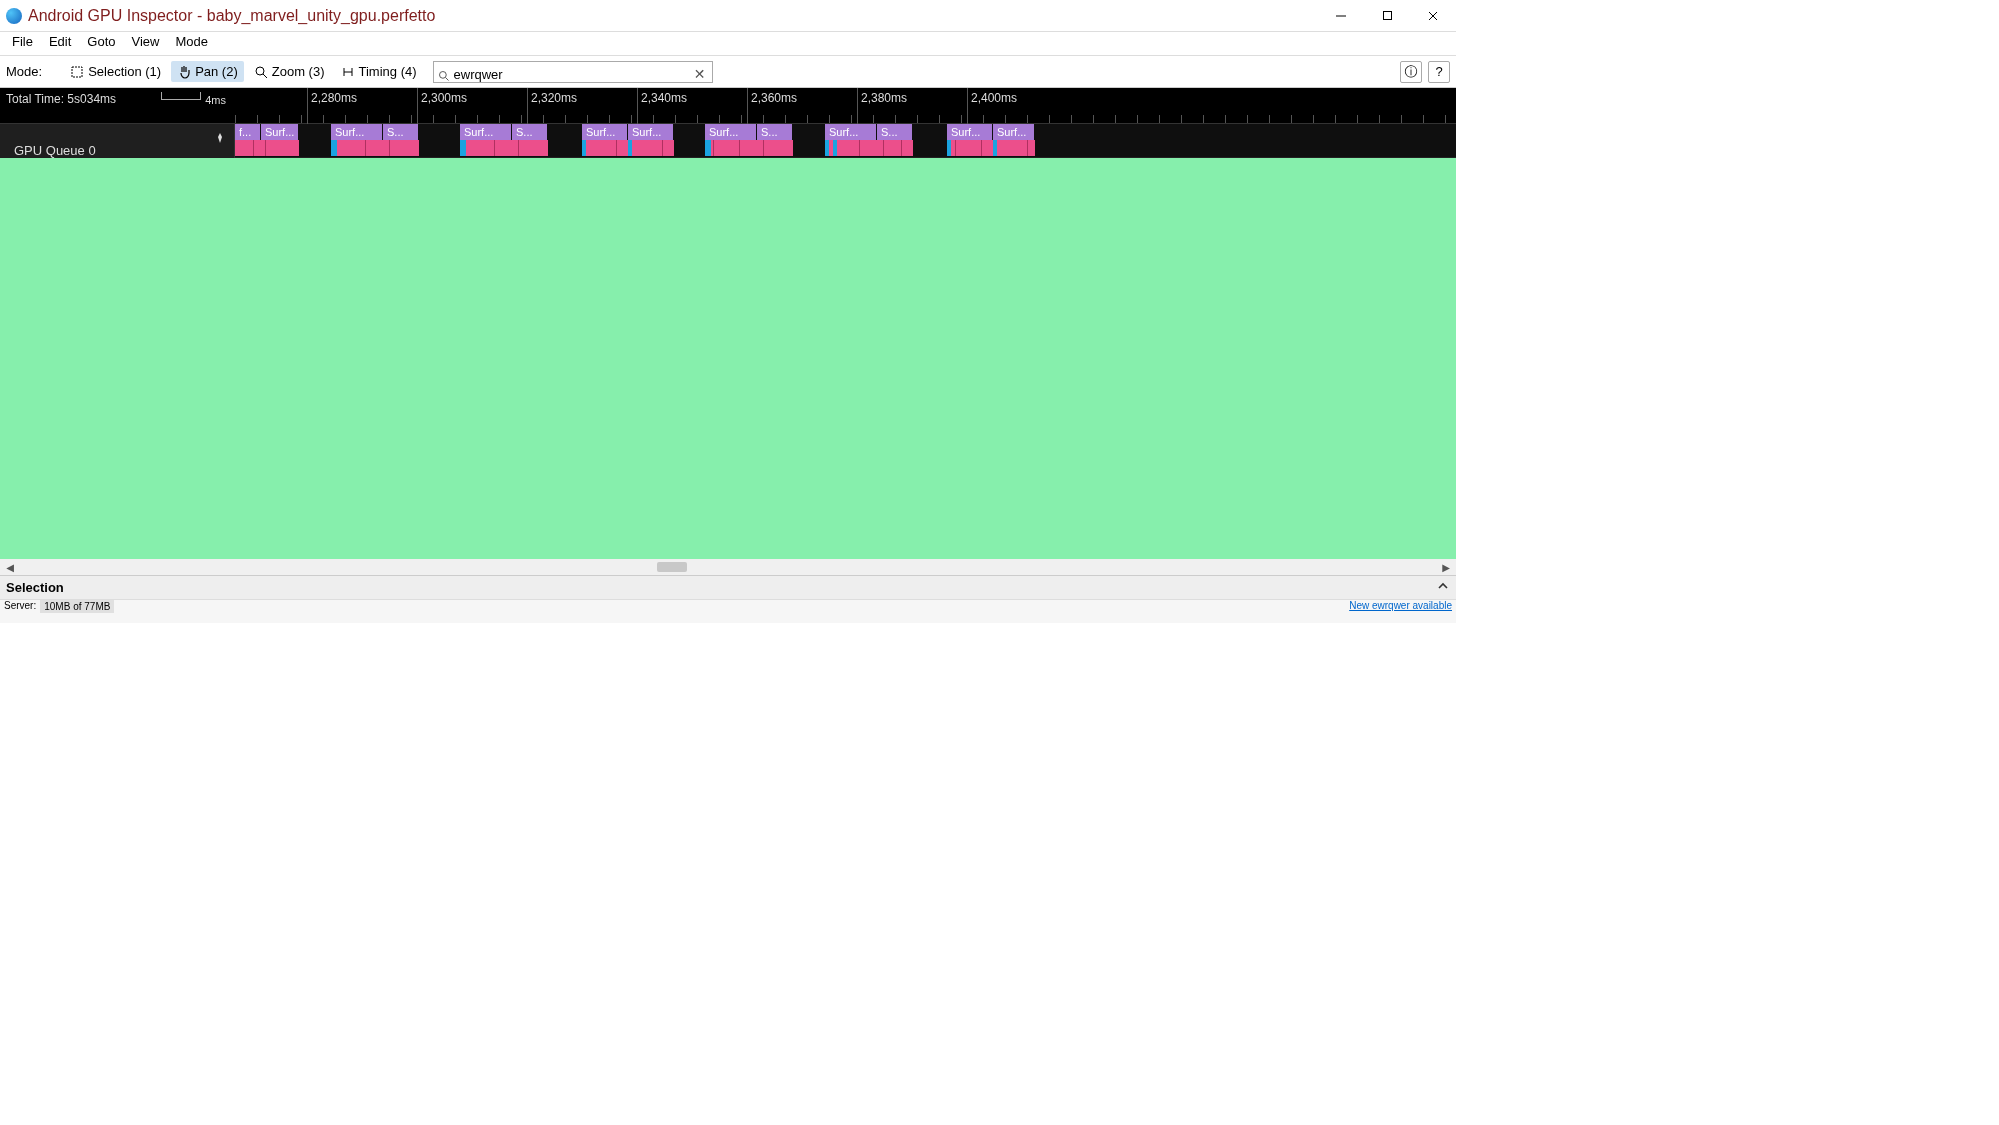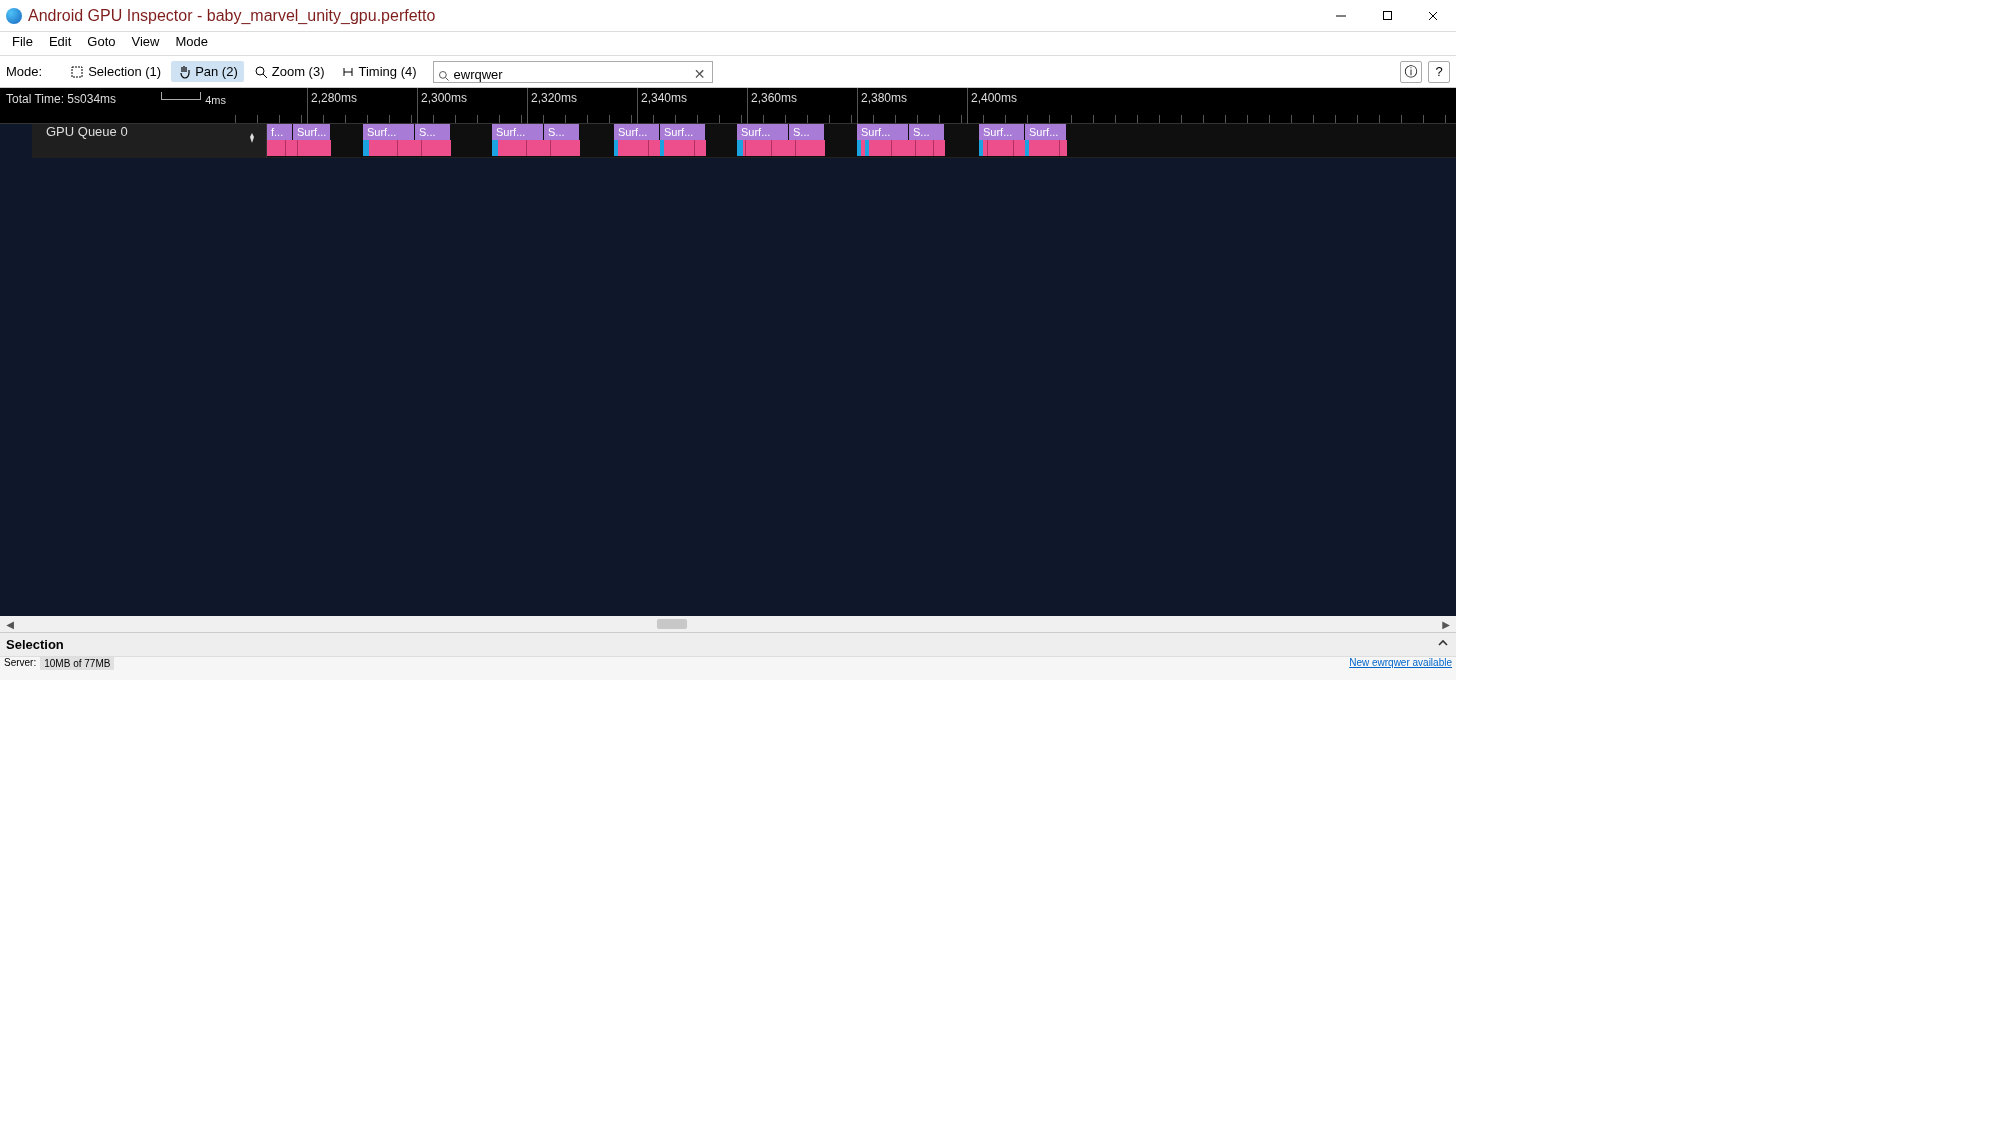--- a/index.html
+++ b/index.html
@@ -23,35 +23,35 @@
 .toolbar .mode-btn.active { background: #cfe2f3; }
 .toolbar .mode-btn .icon { width: 14px; height: 14px; display: inline-flex; align-items: center; justify-content: center; }
 .toolbar .search-wrap { margin-left: 6px; display: flex; align-items: flex-end; border: 1px solid #aaa; height: 22px; width: 280px; padding: 0 4px; background: #fff; }
 .toolbar .search-wrap input { border: none; outline: none; flex: 1; font-size: 13px; padding-left: 4px; }
 .toolbar .search-wrap .search-icon { width: 12px; height: 12px; color: #555; }
 .toolbar .search-wrap .clear { cursor: pointer; color: #555; font-size: 14px; padding: 0 2px; }
 .toolbar .right-btns { margin-left: auto; display: flex; gap: 6px; }
 .toolbar .right-btns .ibtn { width: 22px; height: 22px; border: 1px solid #aaa; display: flex; align-items: center; justify-content: center; font-size: 13px; cursor: pointer; border-radius: 2px; }
 
 
-.trace { position: relative; background: #0f172a; height: 528px; }
+.trace { position: relative; background: #86efac; height: 471px; }
 
 
 .ruler { height: 36px; background: #000; position: relative; color: #ddd; font-size: 12px; border-bottom: 1px solid #333; }
 .ruler .total { position: absolute; left: 6px; top: 4px; }
 .ruler .scale-indicator { position: absolute; right: 1230px; top: 6px; font-size: 11px; display:flex; align-items:flex-start; gap:4px;}
 .ruler .scale-indicator .bracket { display:inline-block; width:40px; height:8px; border-left:1px solid #aaa; border-right:1px solid #aaa; border-bottom:1px solid #aaa; position:relative; top:-2px;}
 .ruler .tick-major { position: absolute; top: 0; height: 36px; }
 .ruler .tick-major::before { content: ""; position: absolute; left: 0; top: 0; width: 1px; height: 36px; background: #555; }
 .ruler .tick-major .lbl { position: absolute; left: 4px; top: 3px; white-space: nowrap; }
 .ruler .tick-minor { position: absolute; bottom: 0; width: 1px; height: 8px; background: #555; }
 
 
 .track-row { height: 34px; display: flex; }
-.track-head { width: 235px; background: #1f1f1f; color: #ddd; font-size: 13px; display: flex; align-items: flex-start; padding-left: 14px; border-right: 1px solid #333; position: relative; margin-left: 32px; }
+.track-head { width: 235px; background: #1f1f1f; color: #ddd; font-size: 13px; display: flex; align-items: flex-end; padding-left: 14px; border-right: 1px solid #333; position: relative; }
 .track-head .pin { position: absolute; right: 8px; top: 8px; color: #ccc; }
 .track-body { flex: 1; position: relative; background: #0f0f0f; border-bottom: 1px solid #222; overflow: hidden; }
 
 
 .slice-group { position: absolute; top: 0; height: 32px; }
 .slice-top { position: absolute; top: 0; height: 16px; background: #a77bd6; color: #fff; font-size: 11px; padding: 0 4px; overflow: hidden; white-space: nowrap; display:flex; align-items:center; border-right: 1px solid #0f0f0f; }
 .slice-bot { position: absolute; top: 16px; height: 16px; background: #ec4f8b; }
 .slice-bot .stripe { position: absolute; top: 0; bottom: 0; background: #1aa3e0; }
 .slice-bot .vline { position: absolute; top: 0; bottom: 0; width: 1px; background: #b03060; }
 

